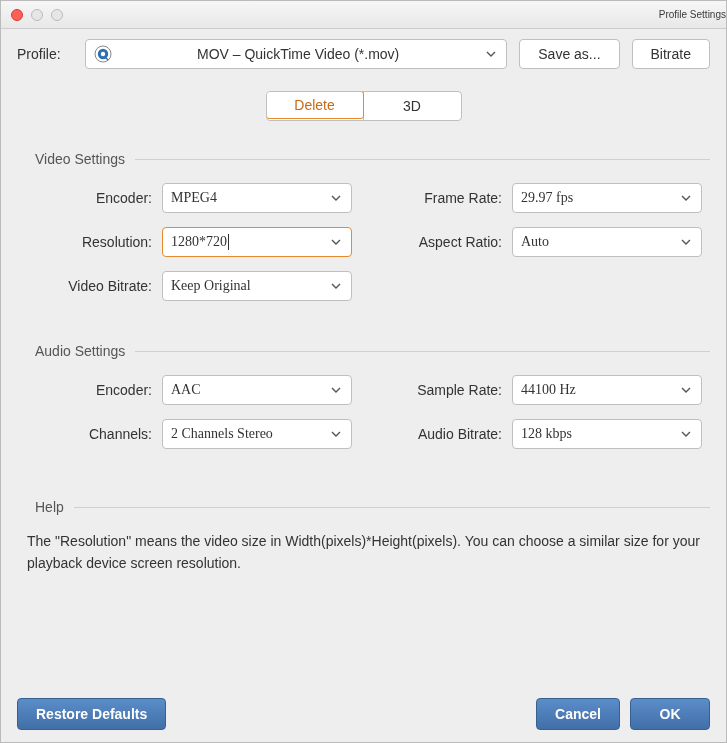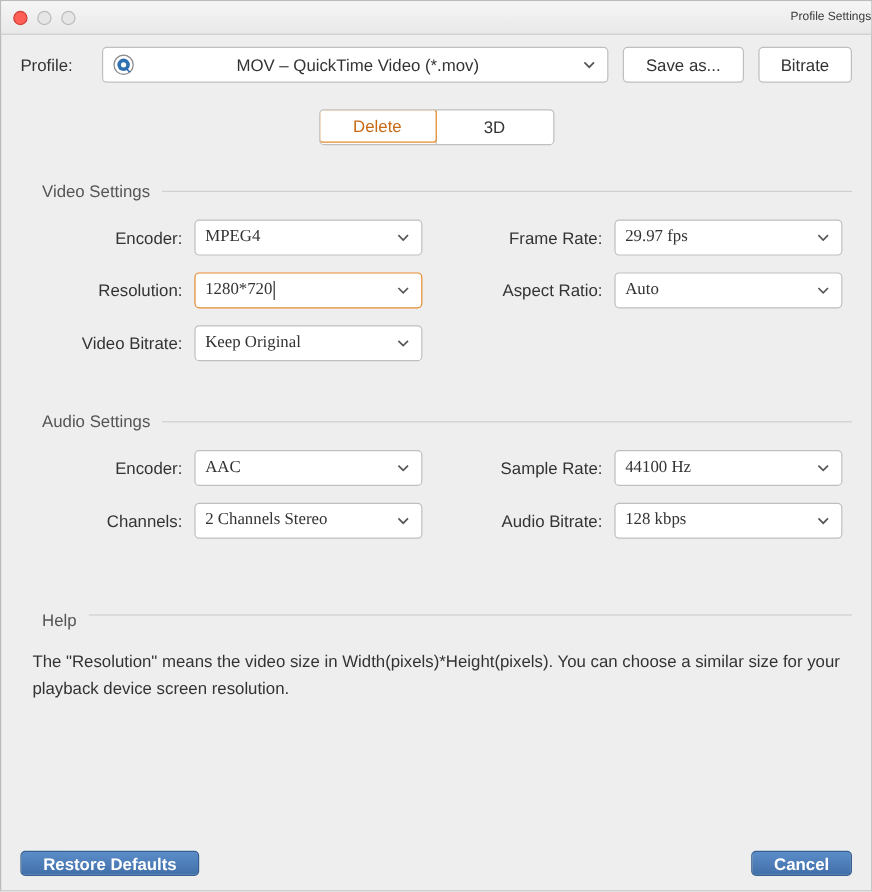--- a/index.html
+++ b/index.html
@@ -134,21 +134,21 @@
     color: #555;
   }
   .section-head .line {
     flex: 1;
     height: 1px;
     background: #cfcfcf;
   }
   .section-title {
     padding-left: 18px;
   }
-  .section.help .section-title { padding-left: 18px; margin-top: 10px; }
+  .section.help .section-title { padding-left: 18px; }
   .fields {
     margin-top: 16px;
     display: grid;
     grid-template-columns: 145px 190px 40px 120px 190px;
     row-gap: 14px;
     align-items: center;
   }
   .flabel {
     text-align: right;
     padding-right: 10px;
@@ -182,21 +182,21 @@
     color: #333;
   }
   .footer {
     margin-top: auto;
     padding-top: 14px;
     display: flex;
     align-items: center;
     gap: 10px;
   }
   .btn-blue {
-    height: 21px;
+    height: 32px;
     padding: 0 18px;
     background: #4a7fc1;
     background: linear-gradient(#5b8dc9, #416fa8);
     border: 1px solid #35608f;
     border-radius: 4px;
     color: #fff;
     font-weight: 600;
     display: inline-flex;
     align-items: center;
     justify-content: center;
@@ -379,16 +379,19 @@
     </div>
 
     <div class="footer">
       <div class="btn-blue wide">
         <span>Restore Defaults</span>
       </div>
       <div class="spacer"></div>
       <div class="btn-blue">
         <span>Cancel</span>
       </div>
+      <div class="btn-blue">
+        <span>OK</span>
+      </div>
     </div>
 
   </div>
 </div>
 
 </body></html>

